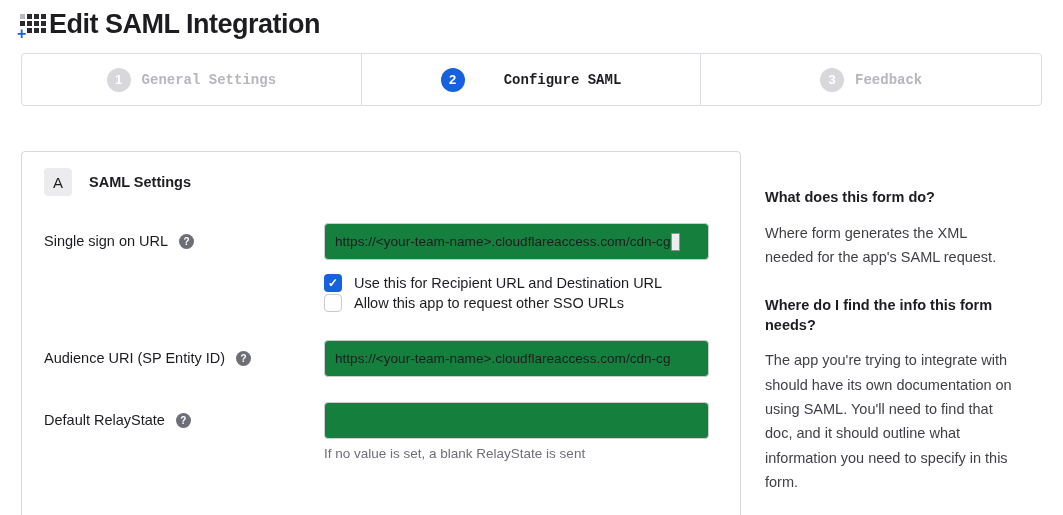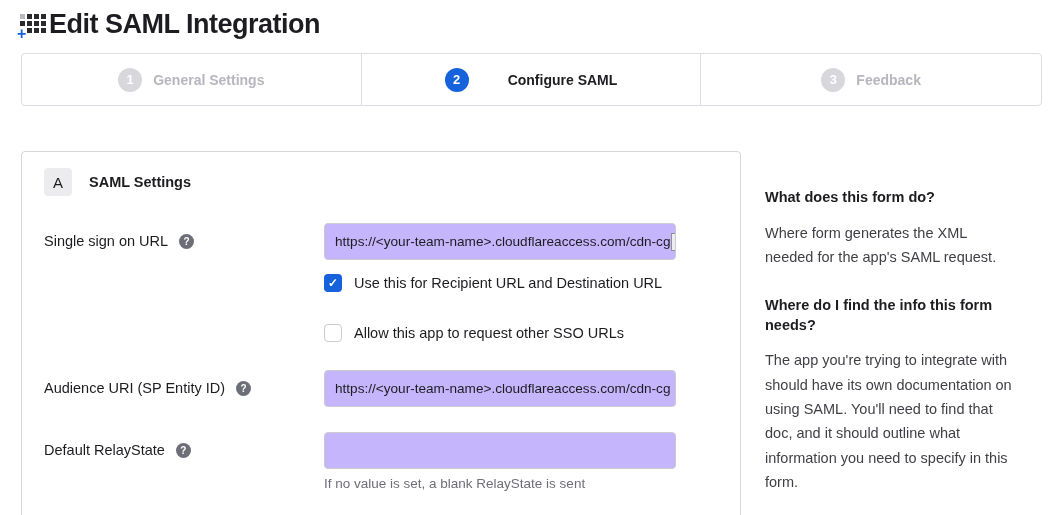--- a/index.html
+++ b/index.html
@@ -29,21 +29,21 @@
   }
   .step { display: flex; align-items: center; justify-content: center; gap: 11px; border-right: 1px solid #dcdce2; cursor: default; }
   .step:last-child { border-right: none; }
   .step-circle {
     width: 24px; height: 24px; border-radius: 50%;
     background: #d7d7dc; color: #ffffff;
     display: flex; align-items: center; justify-content: center;
     font-size: 13px; font-weight: 700; flex: none;
   }
   .step.active .step-circle { background: #1662dd; }
-  .step-label { font-size: 14px; font-weight: 700; color: #b6b6be; }
+  .step-label { font-size: 14px; font-weight: 700; color: #b6b6be; font-family: Liberation Mono, monospace; }
   .step.active .step-label { color: #1d1d21; margin-left: 28px; }
 
   
   .content { display: flex; align-items: flex-start; margin: 45px 0 0 21px; }
 
   .panel {
     width: 720px; min-height: 430px;
     border: 1px solid #d7d7dc; border-radius: 4px;
     background: #fff; padding: 16px 0 40px 22px;
   }
@@ -61,30 +61,30 @@
   .field-row.relay { margin-top: 25px; }
   .label-col { width: 280px; display: flex; align-items: flex-start; gap: 11px; padding-top: 10px; flex: none; }
   .field-label { font-size: 14.5px; }
   .help-icon {
     width: 15px; height: 15px; border-radius: 50%; background: #6e6e78; color: #fff;
     display: flex; align-items: center; justify-content: center;
     font-size: 10px; font-weight: 700; margin-top: 1px; flex: none; cursor: pointer;
   }
   .control-col { width: 393px; }
   .text-input {
-    width: 352px; height: 37px; border: 1px solid #cbcbd2; border-radius: 4px;
-    background: #c4b5fd; display: flex; align-items: center; padding: 0 10px;
+    width: 385px; height: 37px; border: 1px solid #cbcbd2; border-radius: 4px;
+    background: #15803d; display: flex; align-items: center; padding: 0 10px;
     font-size: 13.6px; white-space: nowrap; overflow: hidden; cursor: text;
   }
   .text-caret {
     display: inline-block; width: 9px; height: 18px; flex: none;
     border: 1px solid #8f8f97; background: #ededef; margin-left: 1px;
   }
   .checkbox-row { display: flex; align-items: center; gap: 12px; margin-top: 14px; }
-  .checkbox-row.second { margin-top: 32px; text-align: right; }
+  .checkbox-row.second { margin-top: 2px; text-align: right; }
   .checkbox { width: 18px; height: 18px; border-radius: 4px; flex: none; cursor: pointer; }
   .checkbox.checked {
     background: #1662dd; color: #fff; display: flex; align-items: center; justify-content: center;
     font-size: 12px; font-weight: 700;
   }
   .checkbox.unchecked { background: #fff; border: 1.5px solid #c9c9d0; }
   .checkbox-label { font-size: 14.5px; }
   .field-hint { margin-top: 7px; font-size: 13.5px; color: #6e6e78; }
 
   

